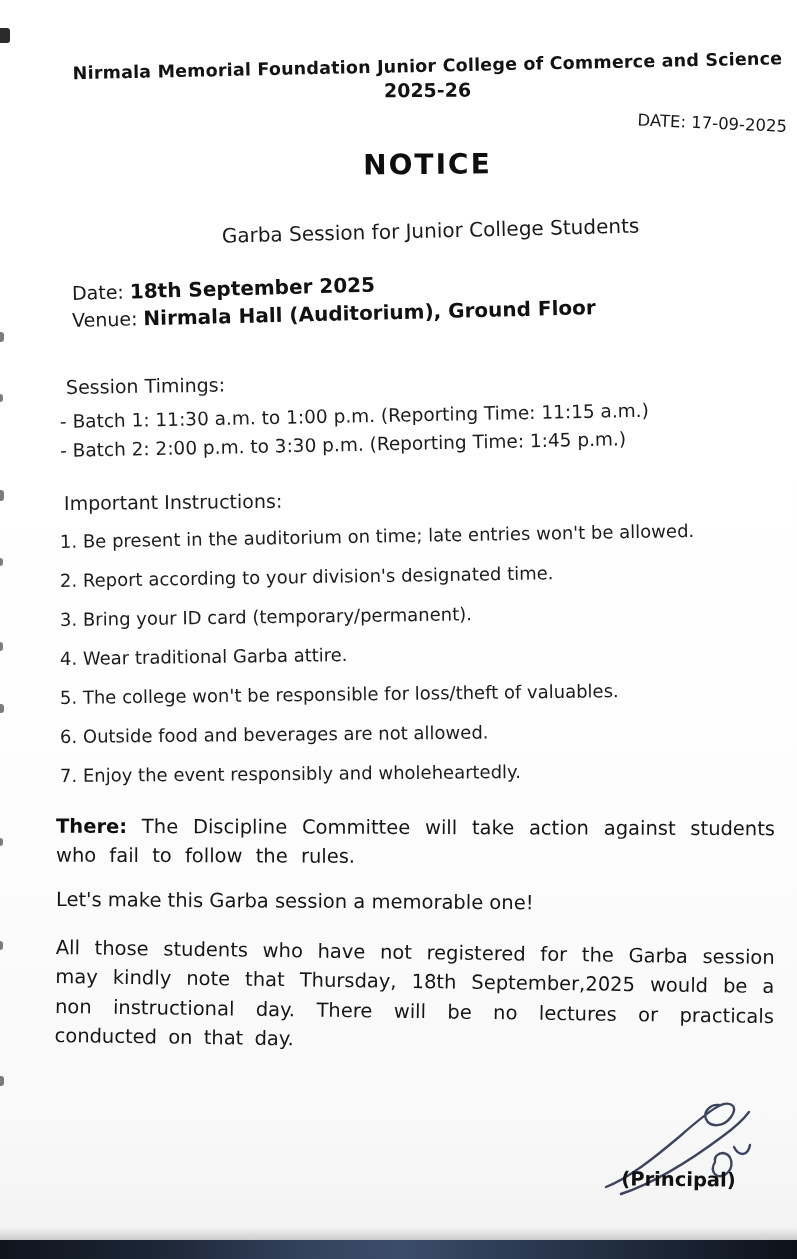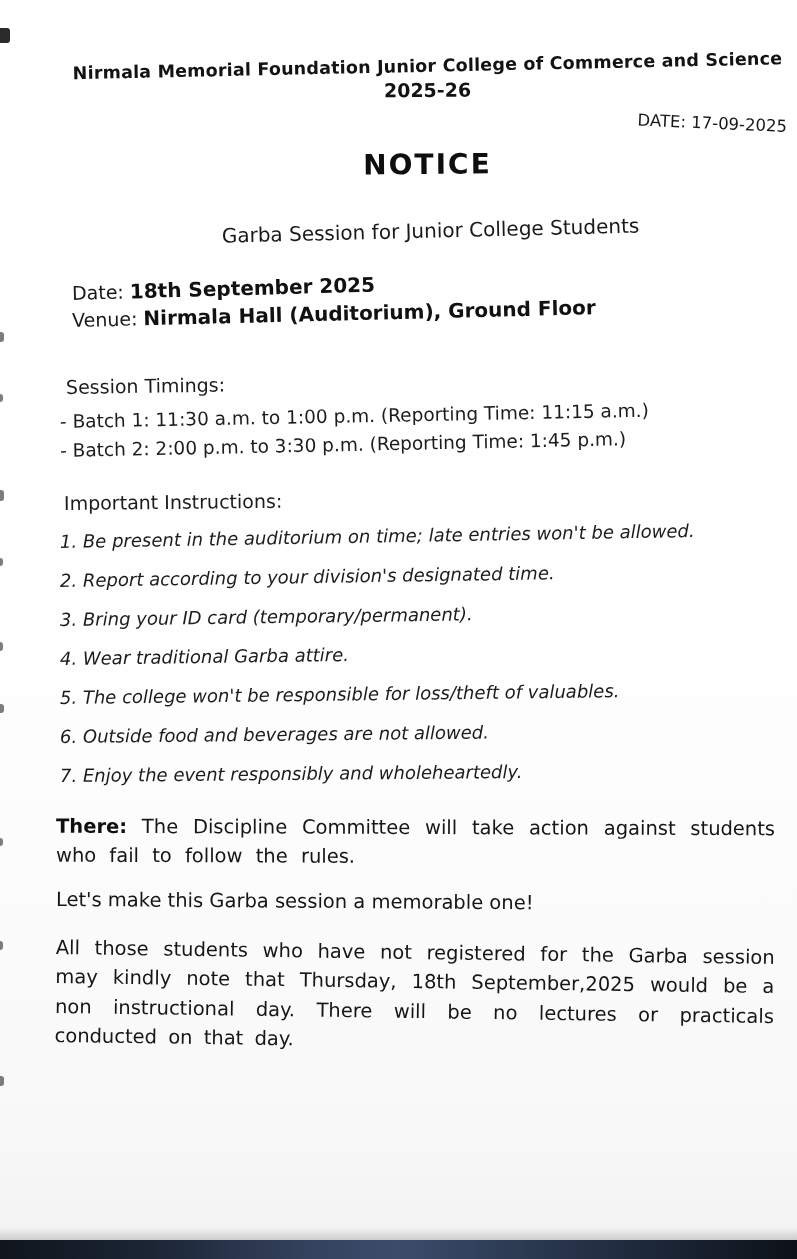--- a/index.html
+++ b/index.html
@@ -49,21 +49,21 @@
   .timings-heading { font-size:19px; margin-top:44px; margin-left:10px;
     transform:rotate(-0.9deg); transform-origin:left center; }
   .batch-list { margin-top:13px; }
   .batch { font-size:18.5px; margin-left:4px; transform-origin:left center; white-space:nowrap; }
   .batch:nth-of-type(1) { transform:rotate(-1.1deg); }
   .batch:nth-of-type(2) { margin-top:8px; transform:rotate(-1.2deg); }
 
   
   .instr-heading { font-size:19px; margin-top:31px; margin-left:8px;
     transform:rotate(-0.6deg); transform-origin:left center; }
-  .instr-list { margin-top:17px;font-style:italic; }
+  .instr-list { margin-top:17px; }
   .instr-item { font-size:18px; margin-bottom:18px; margin-left:4px;
     transform-origin:left center; white-space:nowrap; }
   .instr-item:nth-of-type(1) { transform:rotate(-1.0deg); }
   .instr-item:nth-of-type(2) { transform:rotate(-0.9deg); }
   .instr-item:nth-of-type(3) { transform:rotate(-0.8deg); }
   .instr-item:nth-of-type(4) { transform:rotate(-0.8deg); }
   .instr-item:nth-of-type(5) { transform:rotate(-0.7deg); }
   .instr-item:nth-of-type(6) { transform:rotate(-0.6deg); }
   .instr-item:nth-of-type(7) { transform:rotate(-0.5deg); }
 
@@ -158,20 +158,30 @@
 
   <p class="note">
     <span class="bold">There:</span>
     <span>The Discipline Committee will take action against students who fail to follow the rules.</span>
   </p>
 
   <p class="closing">Let's make this Garba session a memorable one!</p>
 
   <p class="registration">All those students who have not registered for the Garba session may kindly note that Thursday, 18th September,2025 would be a non instructional day. There will be no lectures or practicals conducted on that day.</p>
 
+  <div class="signature-block">
+    <svg class="signature-svg" width="160" height="110" viewBox="0 0 160 110" xmlns="http://www.w3.org/2000/svg">
+      <g fill="none" stroke-width="2.4" stroke-linecap="round" stroke-linejoin="round" stroke="#2e3550">
+        <path d="M7,97 C30,88 55,68 80,47 C97,32 112,19 122,15 C133,11 139,17 132,27 C125,37 111,38 107,29 C104,21 112,14 120,15"></path>
+        <path d="M22,104 C55,93 92,70 124,46 C135,38 144,30 150,22"></path>
+        <path d="M116,72 C110,82 118,90 127,84 C136,77 133,64 124,63 C119,63 115,67 116,71 M135,57 C140,67 149,66 151,55"></path>
+      </g>
+    </svg>
+    <div class="principal">(Principal)</div>
+  </div>
 
   <div class="edge-mark m1"></div>
   <div class="edge-mark m2"></div>
   <div class="edge-mark m3"></div>
   <div class="edge-mark m4"></div>
   <div class="edge-mark m5"></div>
   <div class="edge-mark m6"></div>
   <div class="edge-mark m7"></div>
   <div class="edge-mark m8"></div>
   <div class="edge-mark m9"></div>

